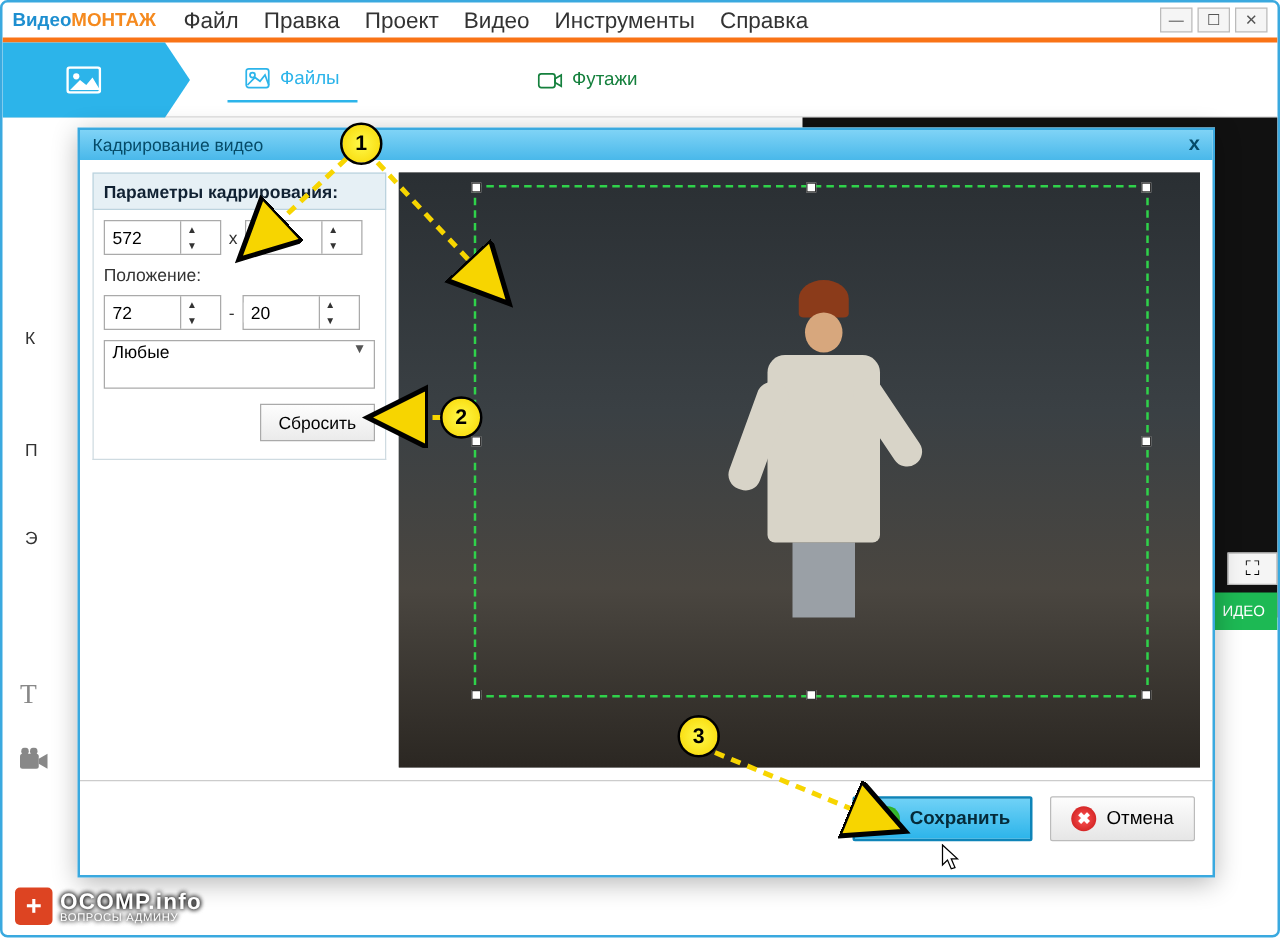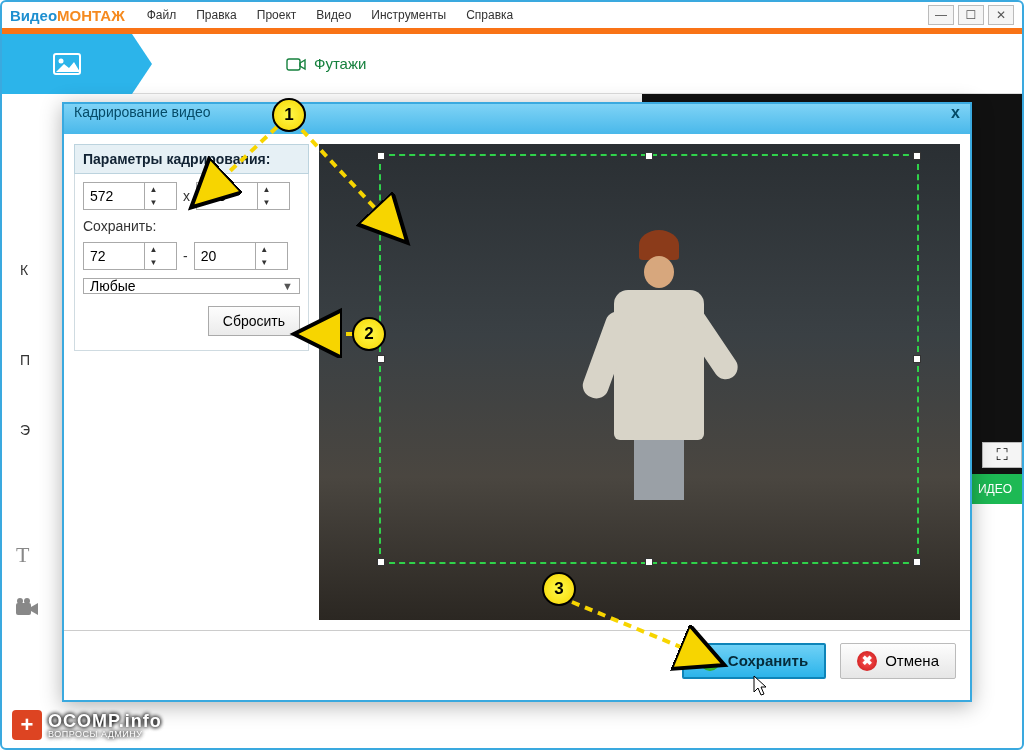--- a/index.html
+++ b/index.html
@@ -1,23 +1,23 @@
 <!DOCTYPE html>
 <html><head>
 <meta charset="utf-8">
 <style>
 * { box-sizing: border-box; margin: 0; padding: 0; font-family: "Segoe UI", Tahoma, sans-serif; }
 body { background: #fff; width: 1024px; height: 750px; position: relative; overflow: hidden; border: 2px solid #3aa9df; border-radius: 6px; }
 
 
-.titlebar { height: 32px; display: flex; align-items: center; padding: 0 8px; border-bottom: 6px solid #f97316; }
+.titlebar { height: 32px; display: flex; align-items: center; padding: 0 8px; border-bottom: 4px solid #f97316; }
 .app-title { font-size: 15px; }
 .app-title .brand1 { color: #1e8fd0; font-weight: 600; }
 .app-title .brand2 { color: #f58a1f; font-weight: 700; }
-.menu { display: flex; gap: 20px; margin-left: 22px; font-size: 12px; color: #333; }
+.menu { display: flex; gap: 20px; margin-left: 22px; font-size: 18px; color: #333; }
 .menu span { cursor: pointer; }
 .win-controls { margin-left: auto; display: flex; gap: 4px; }
 .win-controls div { width: 26px; height: 20px; border: 1px solid #bbb; background: #f5f5f5; display: flex; align-items: center; justify-content: center; font-size: 12px; color: #555; cursor: pointer; }
 
 
 .tabrow { height: 60px; display: flex; align-items: center; border-bottom: 1px solid #ddd; position: relative; }
 .side-tab { width: 130px; height: 60px; background: #2cb4ea; display: flex; align-items: center; justify-content: center; position: relative; margin-right: 30px; }
 .side-tab::after { content: ""; position: absolute; right: -20px; top: 0; border-top: 30px solid transparent; border-bottom: 30px solid transparent; border-left: 20px solid #2cb4ea; }
 .side-tab svg { fill: #fff; }
 .maintab { display: flex; align-items: center; gap: 8px; padding: 8px 14px; font-size: 15px; color: #15803d; cursor: pointer; margin: 0 20px; }
@@ -29,36 +29,36 @@
 .bg-right-tools { position: absolute; right: 0; top: 440px; display:flex; flex-direction:column; gap:6px; align-items:flex-end; }
 .bg-btn1 { width:40px; height:26px; border:1px solid #bbb; background:#f5f5f5; display:flex;align-items:center;justify-content:center; }
 .bg-btn2 { height:30px; padding:0 10px; background:#1db954; color:#fff; font-size:12px; display:flex;align-items:center; }
 
 
 .left-tools { position:absolute; left:14px; top:540px; display:flex; flex-direction:column; gap:30px; color:#888; }
 .left-tools div { font-size:22px; }
 
 
 .dialog { position: absolute; left: 60px; top: 100px; width: 910px; height: 600px; background: #fff; border: 2px solid #3aa9df; box-shadow: 0 4px 20px rgba(0,0,0,.3); }
-.dialog-title { height: 30px; background: linear-gradient(#7fd3f6,#49b8ea); color: #054b68; font-size: 14px; padding: 0 10px; display: flex; align-items: flex-start; }
+.dialog-title { height: 18px; background: linear-gradient(#7fd3f6,#49b8ea); color: #054b68; font-size: 14px; padding: 12px 10px; display: flex; align-items: center; }
 .dialog-title .close { margin-left:auto; color:#054b68; font-weight:bold; cursor:pointer; font-size:16px; }
 .dialog-body { display: flex; height: calc(100% - 100px); padding: 10px; gap: 10px; }
 
 
 .panel { width: 235px; }
 .panel-head { background: #e6f0f5; border: 1px solid #bcd3de; padding: 6px 8px; font-weight: 600; font-size: 14px; color: #123; }
 .panel-body { border: 1px solid #cfdbe1; border-top: none; padding: 8px 8px 14px; display:flex; flex-direction:column; gap:8px; }
 .lbl { font-size: 14px; color: #333; }
 .row { display: flex; align-items: center; gap: 6px; font-size: 14px; }
 .spin { display:flex; align-items:center; border:1px solid #aaa; height:28px; width:94px; background:#fff; }
 .spin input { border:none; width:60px; padding:0 6px; font-size:14px; outline:none; }
 .spin .arrows { width:18px; display:flex; flex-direction:column; border-left:1px solid #aaa; }
 .spin .arrows div { height:13px; font-size:8px; text-align:center; line-height:13px; color:#333; cursor:pointer; }
 .sep { font-size:14px; color:#333; }
-.select { border:1px solid #aaa; height:16px; display:flex; align-items:center; padding:0 6px; font-size:14px; background:#fff; cursor:pointer; }
+.select { border:1px solid #aaa; height:39px; display:flex; padding:0 6px; font-size:14px; background:#fff; cursor:pointer; }
 .select .caret { margin-left:auto; color:#555; font-size:11px; }
 .reset-btn { margin-left:auto; align-self:flex-end; margin-top:4px; padding:6px 14px; border:1px solid #aaa; background:linear-gradient(#fdfdfd,#ebebeb); font-size:14px; cursor:pointer; }
 
 
 .preview { flex:1; display:flex; flex-direction:column; }
 .preview-img { flex:1; position:relative; background:#222; overflow:hidden; }
 .scene { position:absolute; inset:0; background:
   linear-gradient(180deg,#2a2f33 0%,#3a4044 40%,#4a4640 70%,#2b2722 100%); }
 .figure { position:absolute; left:46%; top:18%; width:90px; height:270px; }
 .figure .hat { width:40px; height:30px; background:#8b3b1a; border-radius:50% 50% 10% 10%; margin:0 auto; }
@@ -119,20 +119,28 @@
 </div>
 
 <div class="tabrow">
   <div class="side-tab">
     <svg width="28" height="22">
         <rect x="1" y="1" width="26" height="20" rx="2" fill="none" stroke="#fff" stroke-width="2"></rect>
         <circle cx="8" cy="8" r="2.5" fill="#fff"></circle>
         <path d="M3 19 L11 11 L16 15 L21 9 L27 19 Z" fill="#fff"></path>
       </svg>
   </div>
+  <div class="maintab active">
+    <svg>
+        <rect x="1" y="1" width="18" height="15" rx="2"></rect>
+        <circle cx="6" cy="6" r="2"></circle>
+        <path d="M2 14 L8 8 L12 11 L16 6 L19 14"></path>
+      </svg>
+    <span>Файлы</span>
+  </div>
   <div class="maintab" style="margin-left:110px">
     <svg>
         <rect x="1" y="4" width="13" height="11" rx="2"></rect>
         <path d="M14 8 L19 5 L19 14 L14 11 Z"></path>
       </svg>
     <span>Футажи</span>
   </div>
 </div>
 
 <div class="bg-pane"></div>
@@ -176,21 +184,21 @@
           </div>
           <span class="sep">x</span>
           <div class="spin">
             <input value="489" style="">
             <div class="arrows">
                 <div>▲</div>
                 <div>▼</div>
               </div>
           </div>
         </div>
-        <div class="lbl">Сохранить:</div>
+        <div class="lbl">Положение:</div>
         <div class="row">
           <div class="spin">
             <input value="72" style="">
             <div class="arrows">
                 <div>▲</div>
                 <div>▼</div>
               </div>
           </div>
           <span class="sep">-</span>
           <div class="spin">

